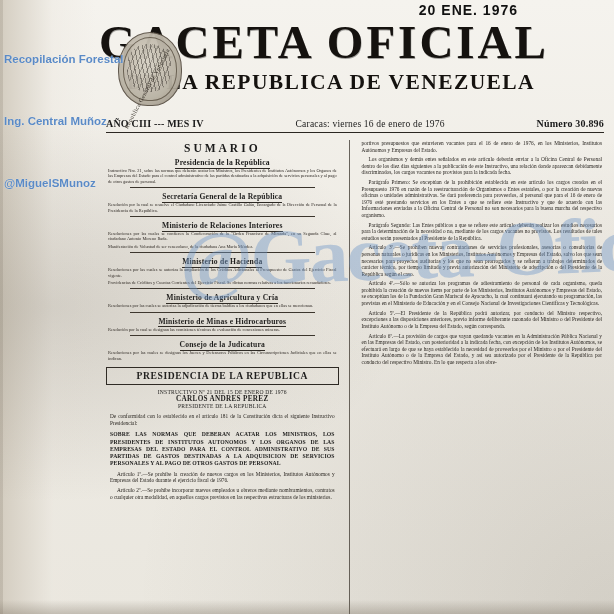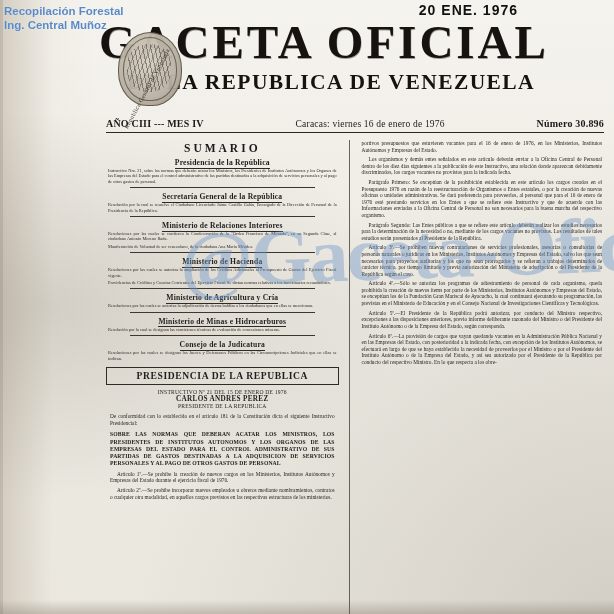--- a/index.html
+++ b/index.html
@@ -26,21 +26,21 @@
     top: 4px;
     left: 4px;
     z-index: 40;
     font-family: "Liberation Sans", sans-serif;
     font-weight: bold;
     font-size: 11.5px;
     line-height: 14px;
     color: #5a8ac6;
     text-shadow: 0 0 1px rgba(255,255,255,0.8);
   }
-  .credit div { white-space: nowrap; }
+  .credit div { white-space: nowrap; margin-top: 48px; }
   
   .wm-big {
     position: absolute;
     left: 180px;
     top: 205px;
     z-index: 35;
     font-family: "Liberation Serif", serif;
     font-size: 78px;
     font-weight: bold;
     color: rgba(110,150,200,0.42);
@@ -367,18 +367,19 @@
       <div class="rcol-p indent">Artículo 5º.—El Presidente de la República podrá autorizar, por conducto del Ministro respectivo, excepciones a las disposiciones anteriores, previo informe deliberante razonado del Ministro o del Presidente del Instituto Autónomo o de la Empresa del Estado, según corresponda.</div>
       <div class="rcol-p indent">Artículo 6º.—La provisión de cargos que vayan quedando vacantes en la Administración Pública Nacional y en las Empresas del Estado, con posterioridad a la indicada fecha, con excepción de los Institutos Autónomos, se efectuará en largo de que se haya establecido la necesidad de proveerlos por el Ministro o por el Presidente del Instituto Autónomo o de la Empresa del Estado, y así sea autorizado por el Presidente de la República por conducto del respectivo Ministro. En lo que respecta a los obre-</div>
     </div>
   </div>
 
   <div class="wm-big">@Gaceta-Oficial.io</div>
 
   <div class="credit">
     <div>Recopilación Forestal</div>
     <div>Ing. Central Muñoz</div>
+    <div>@MiguelSMunoz</div>
   </div>
 
   <div class="edge-left"></div>
   <div class="edge-bottom"></div>
   <div class="grain"></div>
 </div>
 
 </body></html>

